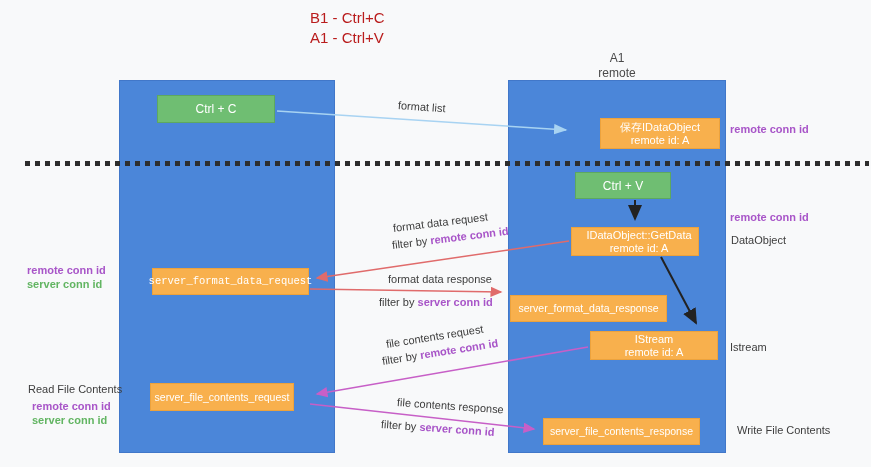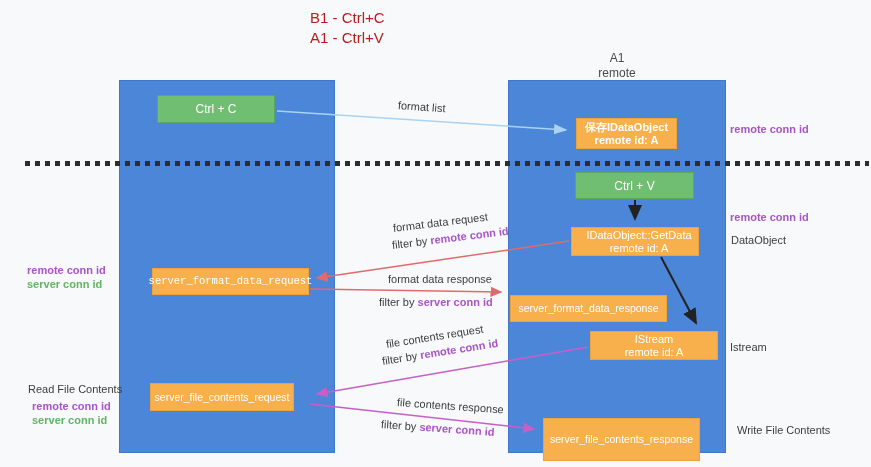--- a/index.html
+++ b/index.html
@@ -61,39 +61,39 @@
     <line x1="277" y1="111" x2="566" y2="130" stroke="#a8d3f2" stroke-width="1.5" marker-end="url(#mh-blue)"></line>
     <line x1="635" y1="200" x2="635" y2="219" stroke="#222222" stroke-width="2" marker-end="url(#mh-black)"></line>
     <line x1="661" y1="257" x2="696" y2="323" stroke="#222222" stroke-width="2" marker-end="url(#mh-black)"></line>
     <line x1="569" y1="241" x2="317" y2="278" stroke="#e06b6b" stroke-width="1.5" marker-end="url(#mh-red)"></line>
     <line x1="310" y1="289" x2="501" y2="292" stroke="#e06b6b" stroke-width="1.5" marker-end="url(#mh-red)"></line>
     <line x1="588" y1="347" x2="317" y2="394" stroke="#c75fc7" stroke-width="1.5" marker-end="url(#mh-magenta)"></line>
     <line x1="310" y1="404" x2="534" y2="429" stroke="#c75fc7" stroke-width="1.5" marker-end="url(#mh-magenta)"></line>
   </svg>
 
   <div class="box box-green" style="left:157px;top:95px;width:118px;height:28px;">Ctrl + C</div>
-  <div class="box box-green" style="left:575px;top:172px;width:119px;height:27px;">Ctrl + V</div>
+  <div class="box box-green" style="left:575px;top:172px;width:96px;height:27px;">Ctrl + V</div>
 
-  <div class="box box-orange" style="left:576px;top:118px;width:101px;height:31px;font-weight:bold;">
+  <div class="box box-orange" style="left:600px;top:118px;width:120px;height:31px;">
     <div>保存IDataObject</div>
     <div>remote id: A</div>
   </div>
   <div class="box box-orange" style="left:571px;top:227px;width:128px;height:29px;padding-left:8px;">
     <div>IDataObject::GetData</div>
     <div>remote id: A</div>
   </div>
   <div class="box box-orange" style="left:590px;top:331px;width:128px;height:29px;">
     <div>IStream</div>
     <div>remote id: A</div>
   </div>
 
   <div class="box box-orange snake" style="left:152px;top:268px;width:157px;height:27px;font-family:Liberation Mono, monospace;">server_format_data_request</div>
   <div class="box box-orange snake" style="left:510px;top:281px;width:157px;height:27px;margin-top:14px;">server_format_data_response</div>
   <div class="box box-orange snake" style="left:150px;top:383px;width:144px;height:28px;">server_file_contents_request</div>
-  <div class="box box-orange snake" style="left:543px;top:418px;width:157px;height:43px;">server_file_contents_response</div>
+  <div class="box box-orange snake" style="left:543px;top:418px;width:157px;height:27px;">server_file_contents_response</div>
 
   <div id="dashline"></div>
 
   <span class="lbl rot4" style="left:398px;top:99px;">format list</span>
 
   <span class="lbl rotm7" style="left:393px;top:222px;">format data request</span>
   <span class="lbl rotm7" style="left:392px;top:239px;"><span>filter by </span><span class="b-purple">remote conn id</span></span>
 
   <span class="lbl" style="left:388px;top:273px;">format data response</span>
   <span class="lbl" style="left:379px;top:296px;"><span>filter by </span><span class="b-purple">server conn id</span></span>

